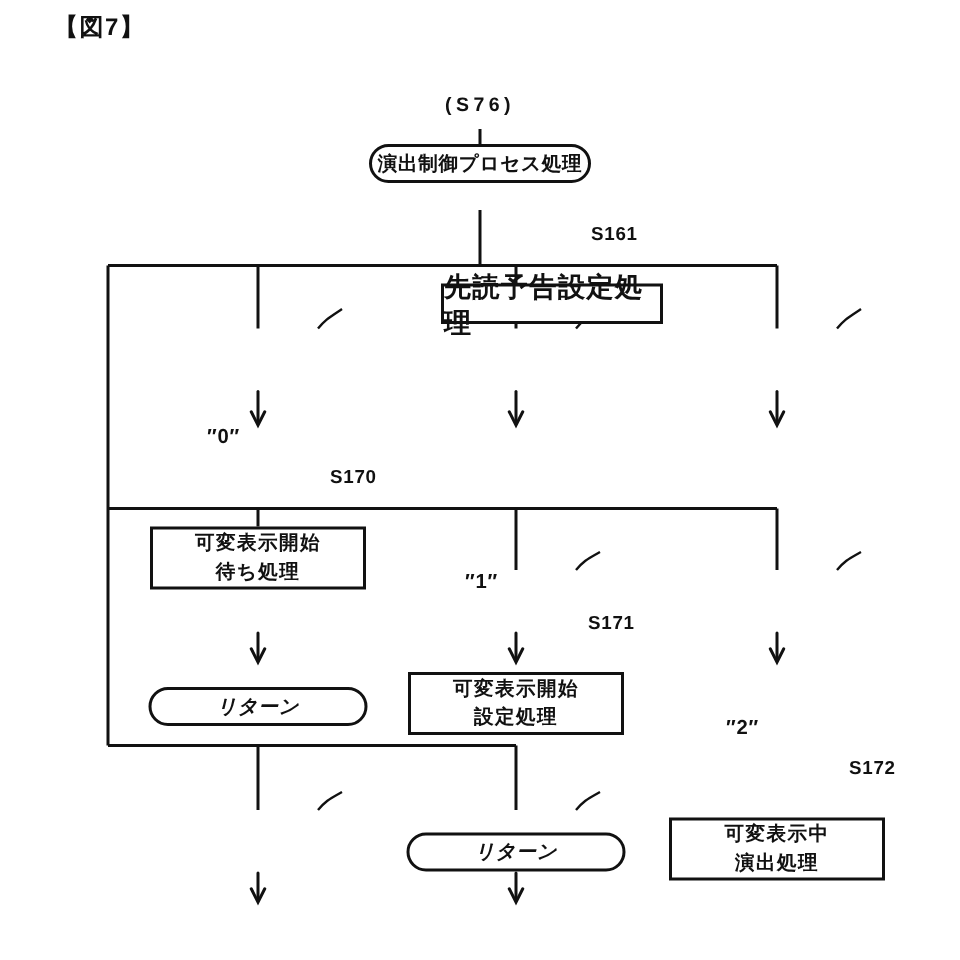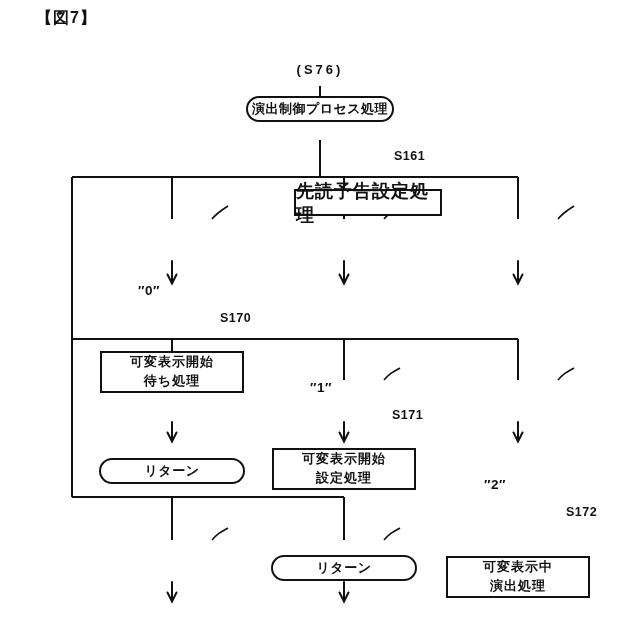--- a/index.html
+++ b/index.html
@@ -34,21 +34,21 @@
     font-size:18px;font-weight:600;letter-spacing:1px;margin-left:48px;
   }
   .case-label{
     position:absolute;width:40px;text-align:right;
     font-size:13.5px;font-weight:600;letter-spacing:0.5px;
   }
   .step-label{
     position:absolute;font-size:12.5px;font-weight:600;letter-spacing:0.5px;
   }
   .stadium{
-    position:absolute;width:146px;height:26px;border-radius:13px;
+    position:absolute;width:146px;height:26px;border-radius:13px;font-style:italic;
   }
   svg.wires{position:absolute;left:0;top:0;z-index:0;}
   .fg{position:relative;z-index:1;}
 </style>
 </head>
 <body>
 
 <div class="canvas">
 
   <svg class="wires" width="640" height="640" viewBox="0 0 640 640">
@@ -142,18 +142,18 @@
   <div class="pbox fg" style="left:272px;top:219px;">
       <span>可変表示開始
 設定処理</span>
     </div>
   <div class="terminal stadium fg" style="left:271px;top:284px;">
       <span>リターン</span>
     </div>
 
   <div class="case-label fg" style="left:466px;top:180px;">″2″</div>
   <div class="step-label fg" style="left:566px;top:193px;">S172</div>
-  <div class="pbox fg" style="left:446px;top:230px;">
+  <div class="pbox fg" style="left:446px;top:219px;">
       <span>可変表示中
 演出処理</span>
     </div>
 
 </div>
 
 </body></html>

